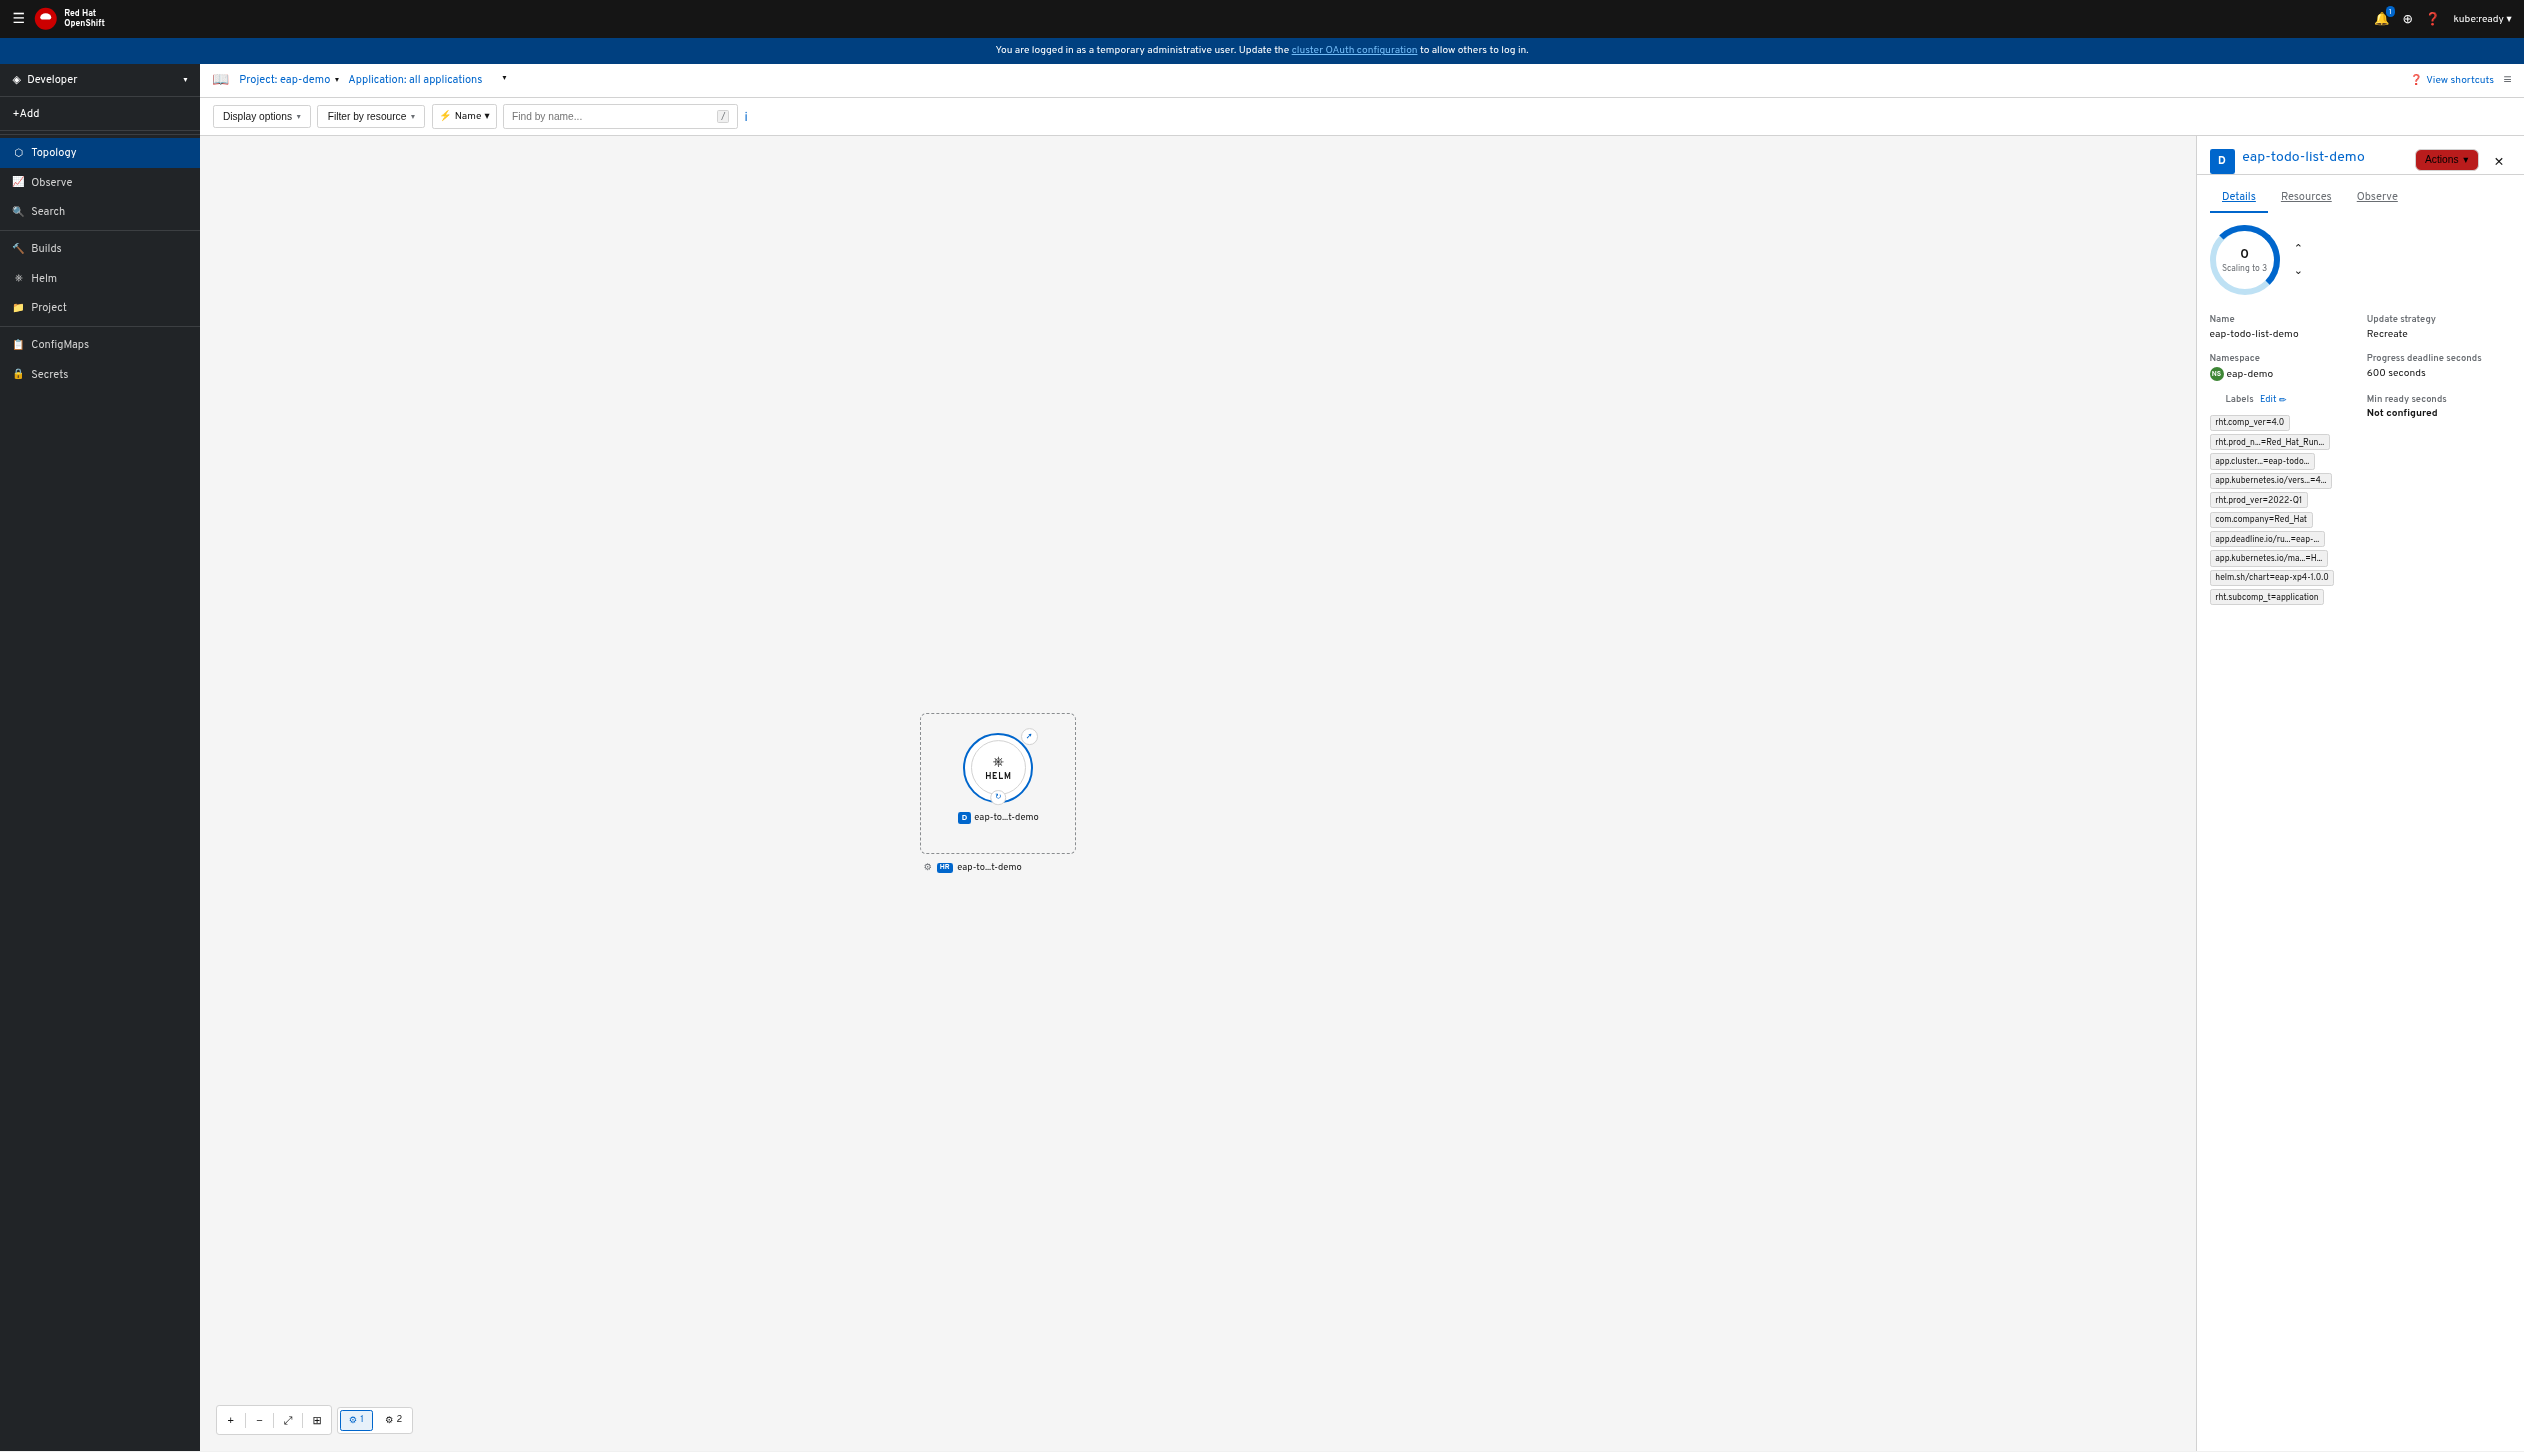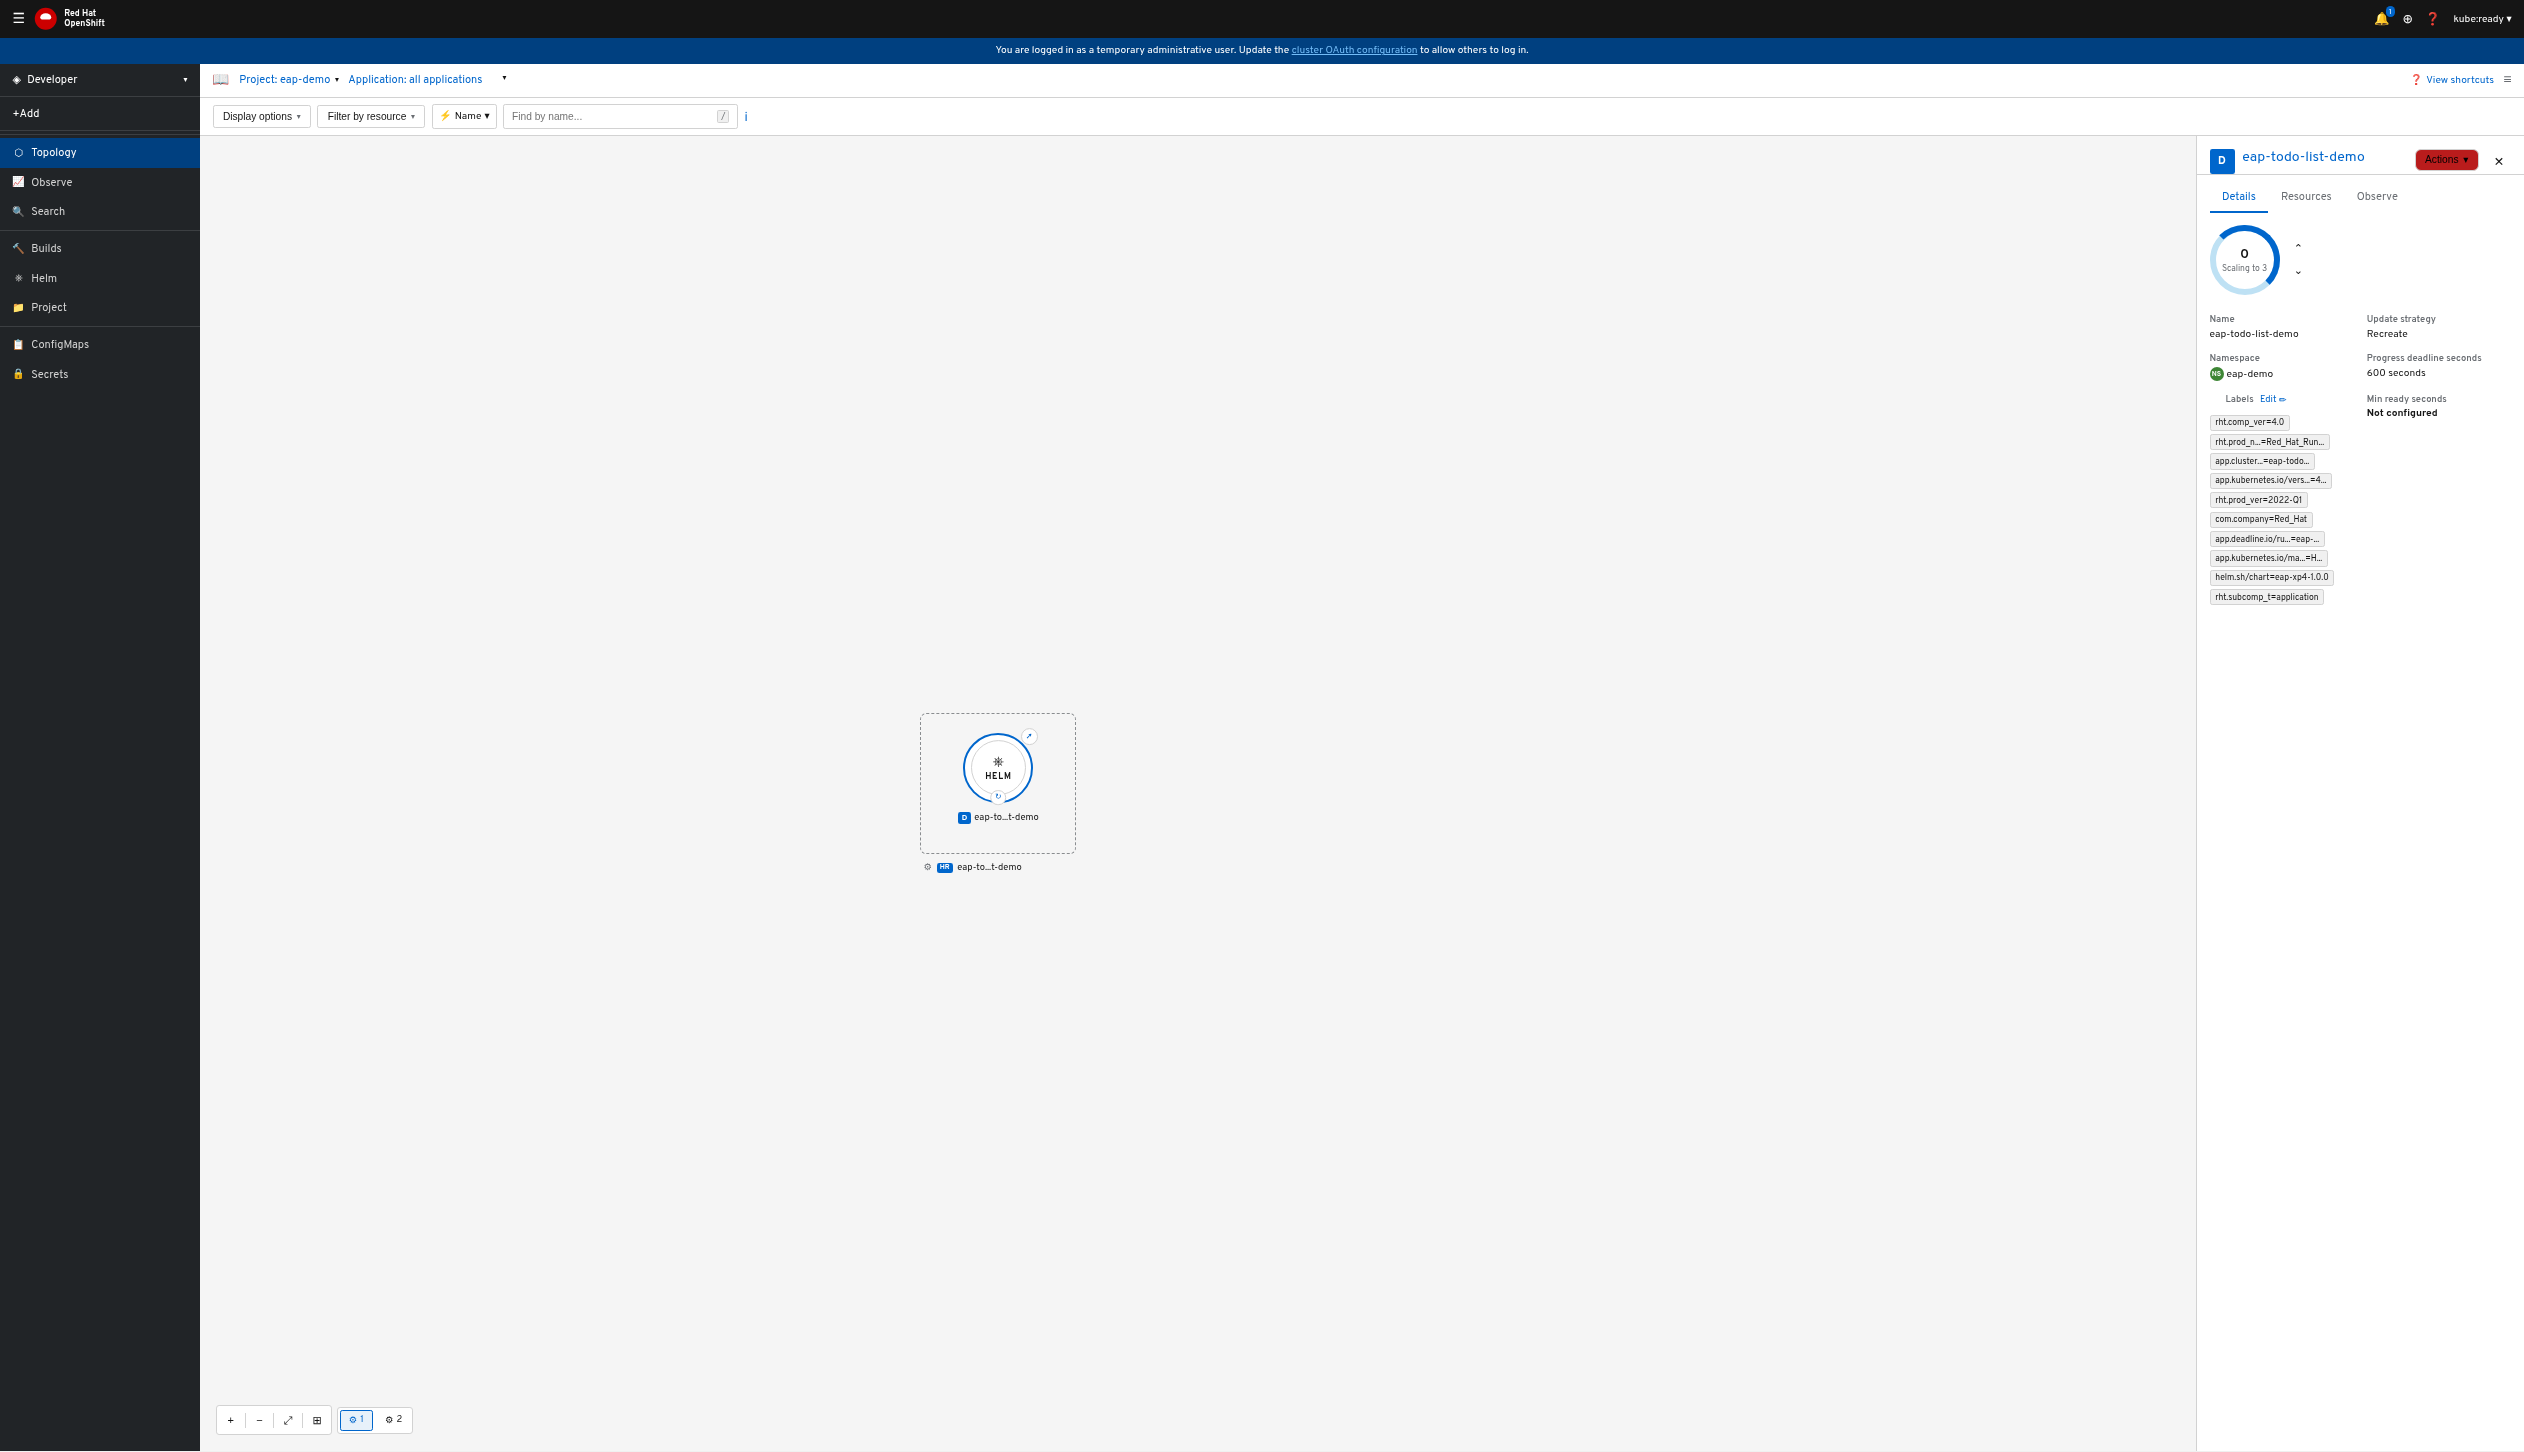--- a/index.html
+++ b/index.html
@@ -417,20 +417,21 @@
       gap: 0;
       padding: 0 12.5px;
       margin-top: 9.4px;
     }
     .rp-tab {
       padding: 6.3px 12.5px;
       font-size: 11px;
       cursor: pointer;
       color: #6a6e73;
       border-bottom: 2.3px solid transparent;
+      text-decoration: underline;
     }
     .rp-tab.active {
       color: #06c;
       border-bottom: 2.3px solid #06c;
     }
 
     .rp-body { padding: 12.5px; overflow-y: auto; flex: 1; }
 
     
     .scaling-wrap {

